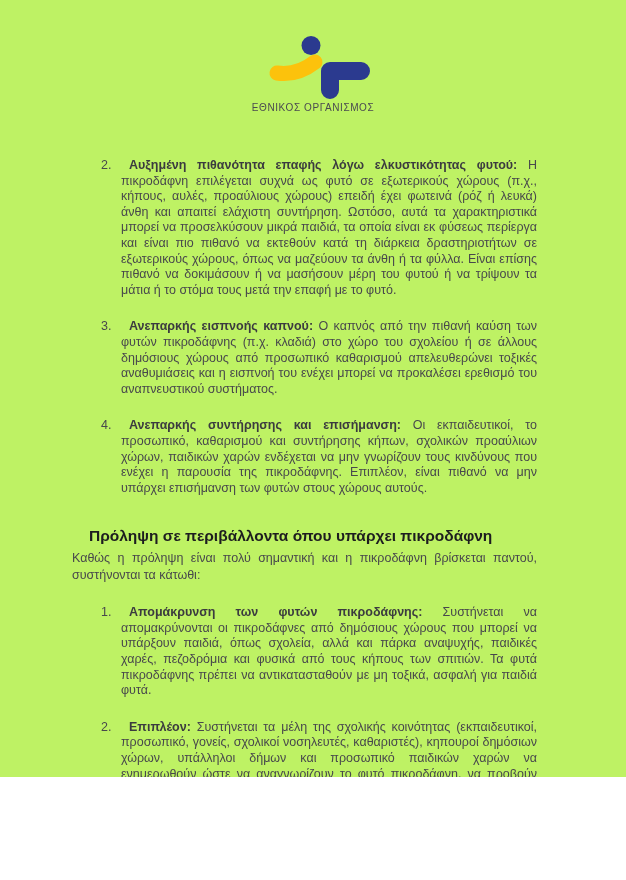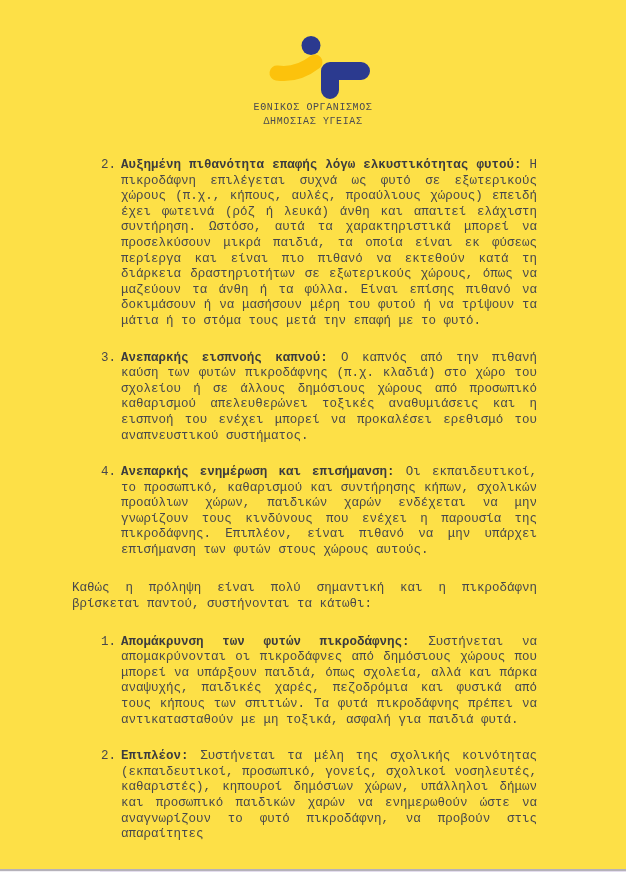--- a/index.html
+++ b/index.html
@@ -1,35 +1,35 @@
 <!DOCTYPE html>
 <html><head>
 <meta charset="utf-8">
 <style>
   html,body{margin:0;padding:0;background:#ffffff;}
   .page{
-    position:relative;width:626px;height:872px;background:#fde047;overflow:hidden;
-    font-family:Liberation Mono, monospace;
+    position:relative;width:626px;height:777px;background:#bef264;overflow:hidden;
+    font-family:Liberation Sans, sans-serif;
   }
   
   .logo-svg{position:absolute;left:260px;top:31px;}
   .org-name{
     position:absolute;left:0;top:101px;width:626px;text-align:center;
     font-size:10px;line-height:13.5px;letter-spacing:0.6px;color:#4a4a50;
   }
   
   .content{
     position:absolute;left:72px;top:158px;width:465px;
     color:#48484c;font-size:12.5px;line-height:15.6px;
   }
   .li{display:flex;margin-bottom:21px;}
   .li-num{flex:none;width:20px;margin-left:29px;}
   .li-text{flex:1;text-align:justify;}
   .li-text.stretch{text-align-last:justify;}
-  .ttl{font-weight:bold;color:#3b3b3f;}
+  .ttl{font-weight:bold;color:#3b3b3f;margin-left:8px;}
   .heading{
     margin:30px 0 0 17px;font-size:15.5px;font-weight:bold;color:#1d1d1f;line-height:20px;
   }
   .intro{margin-top:4px;text-align:justify;line-height:16.5px;}
   .list{margin-top:22px;}
   
   .footer{position:absolute;left:250px;top:881px;font-size:11px;color:#3f3f43;}
   .footer b{font-weight:bold;}
   
   .bottom-rule{position:absolute;left:0;top:869px;width:626px;height:2px;background:#b5b2ba;}
@@ -41,43 +41,43 @@
 
 <div class="page">
 
   <svg class="logo-svg" width="120" height="80" viewBox="0 0 120 80">
     <path d="M17,42 Q37,45 55,31" stroke="#fcc20c" stroke-width="15" fill="none" stroke-linecap="round"></path>
     <path d="M70,59 L70,40 L101,40" stroke="#2b3a8f" stroke-width="18" fill="none" stroke-linecap="round" stroke-linejoin="round"></path>
     <circle cx="51" cy="14.5" r="9.5" fill="#2b3a8f"></circle>
   </svg>
   <div class="org-name">
     <div>ΕΘΝΙΚΟΣ ΟΡΓΑΝΙΣΜΟΣ</div>
-    <div>ΔΗΜΟΣΙΑΣ ΥΓΕΙΑΣ</div>
   </div>
 
   <div class="content">
 
     <div>
       <div class="li">
         <div class="li-num">2.</div>
         <div class="li-text"><b class="ttl">Αυξημένη πιθανότητα επαφής λόγω ελκυστικότητας φυτού:</b>
           <span>Η πικροδάφνη επιλέγεται συχνά ως φυτό σε εξωτερικούς χώρους (π.χ., κήπους, αυλές, προαύλιους χώρους) επειδή έχει φωτεινά (ρόζ ή λευκά) άνθη και απαιτεί ελάχιστη συντήρηση. Ωστόσο, αυτά τα χαρακτηριστικά μπορεί να προσελκύσουν μικρά παιδιά, τα οποία είναι εκ φύσεως περίεργα και είναι πιο πιθανό να εκτεθούν κατά τη διάρκεια δραστηριοτήτων σε εξωτερικούς χώρους, όπως να μαζεύουν τα άνθη ή τα φύλλα. Είναι επίσης πιθανό να δοκιμάσουν ή να μασήσουν μέρη του φυτού ή να τρίψουν τα μάτια ή το στόμα τους μετά την επαφή με το φυτό.</span></div>
       </div>
       <div class="li">
         <div class="li-num">3.</div>
         <div class="li-text"><b class="ttl">Ανεπαρκής εισπνοής καπνού:</b>
           <span>Ο καπνός από την πιθανή καύση των φυτών πικροδάφνης (π.χ. κλαδιά) στο χώρο του σχολείου ή σε άλλους δημόσιους χώρους από προσωπικό καθαρισμού απελευθερώνει τοξικές αναθυμιάσεις και η εισπνοή του ενέχει μπορεί να προκαλέσει ερεθισμό του αναπνευστικού συστήματος.</span></div>
       </div>
       <div class="li">
         <div class="li-num">4.</div>
-        <div class="li-text"><b class="ttl">Ανεπαρκής ενημέρωση και επισήμανση:</b>
+        <div class="li-text"><b class="ttl">Ανεπαρκής συντήρησης και επισήμανση:</b>
           <span>Οι εκπαιδευτικοί, το προσωπικό, καθαρισμού και συντήρησης κήπων, σχολικών προαύλιων χώρων, παιδικών χαρών ενδέχεται να μην γνωρίζουν τους κινδύνους που ενέχει η παρουσία της πικροδάφνης. Επιπλέον, είναι πιθανό να μην υπάρχει επισήμανση των φυτών στους χώρους αυτούς.</span></div>
       </div>
     </div>
 
+    <div class="heading">Πρόληψη σε περιβάλλοντα όπου υπάρχει πικροδάφνη</div>
     <div class="intro">Καθώς η πρόληψη είναι πολύ σημαντική και η πικροδάφνη βρίσκεται παντού, συστήνονται τα κάτωθι:</div>
 
     <div class="list">
       <div class="li">
         <div class="li-num">1.</div>
         <div class="li-text"><b class="ttl">Απομάκρυνση των φυτών πικροδάφνης:</b>
           <span>Συστήνεται να απομακρύνονται οι πικροδάφνες από δημόσιους χώρους που μπορεί να υπάρξουν παιδιά, όπως σχολεία, αλλά και πάρκα αναψυχής, παιδικές χαρές, πεζοδρόμια και φυσικά από τους κήπους των σπιτιών. Τα φυτά πικροδάφνης πρέπει να αντικατασταθούν με μη τοξικά, ασφαλή για παιδιά φυτά.</span></div>
       </div>
       <div class="li">
         <div class="li-num">2.</div>

